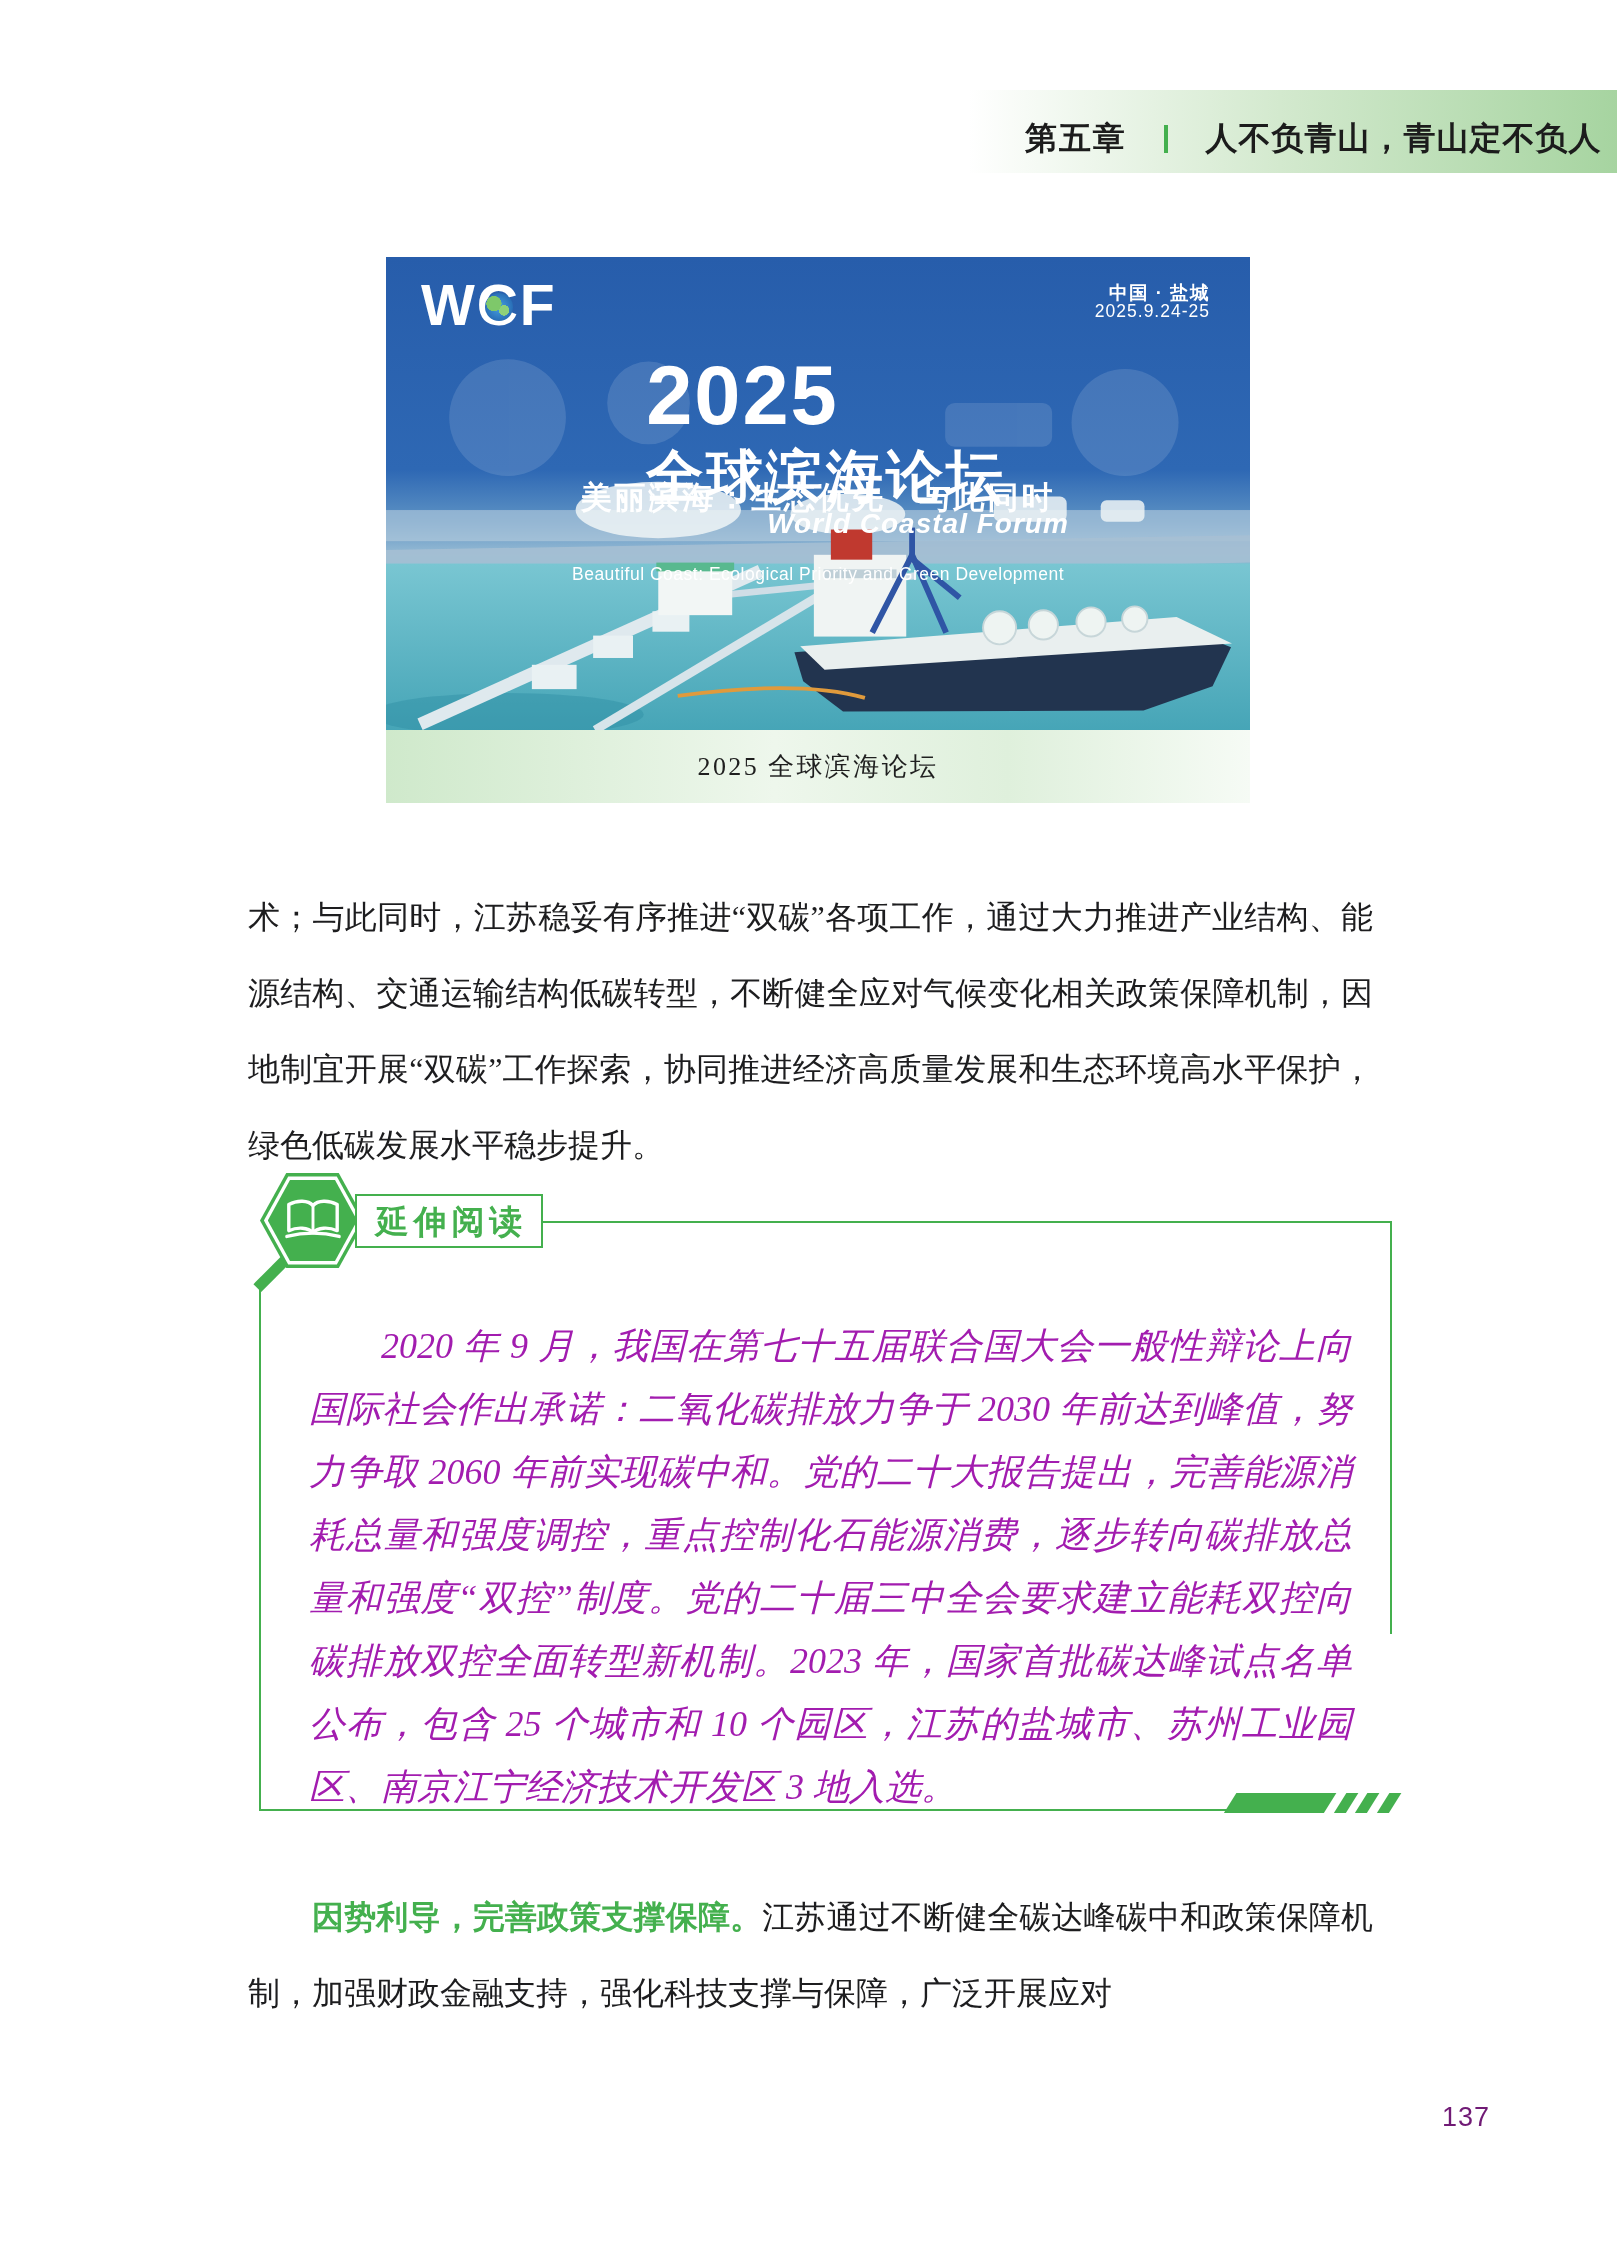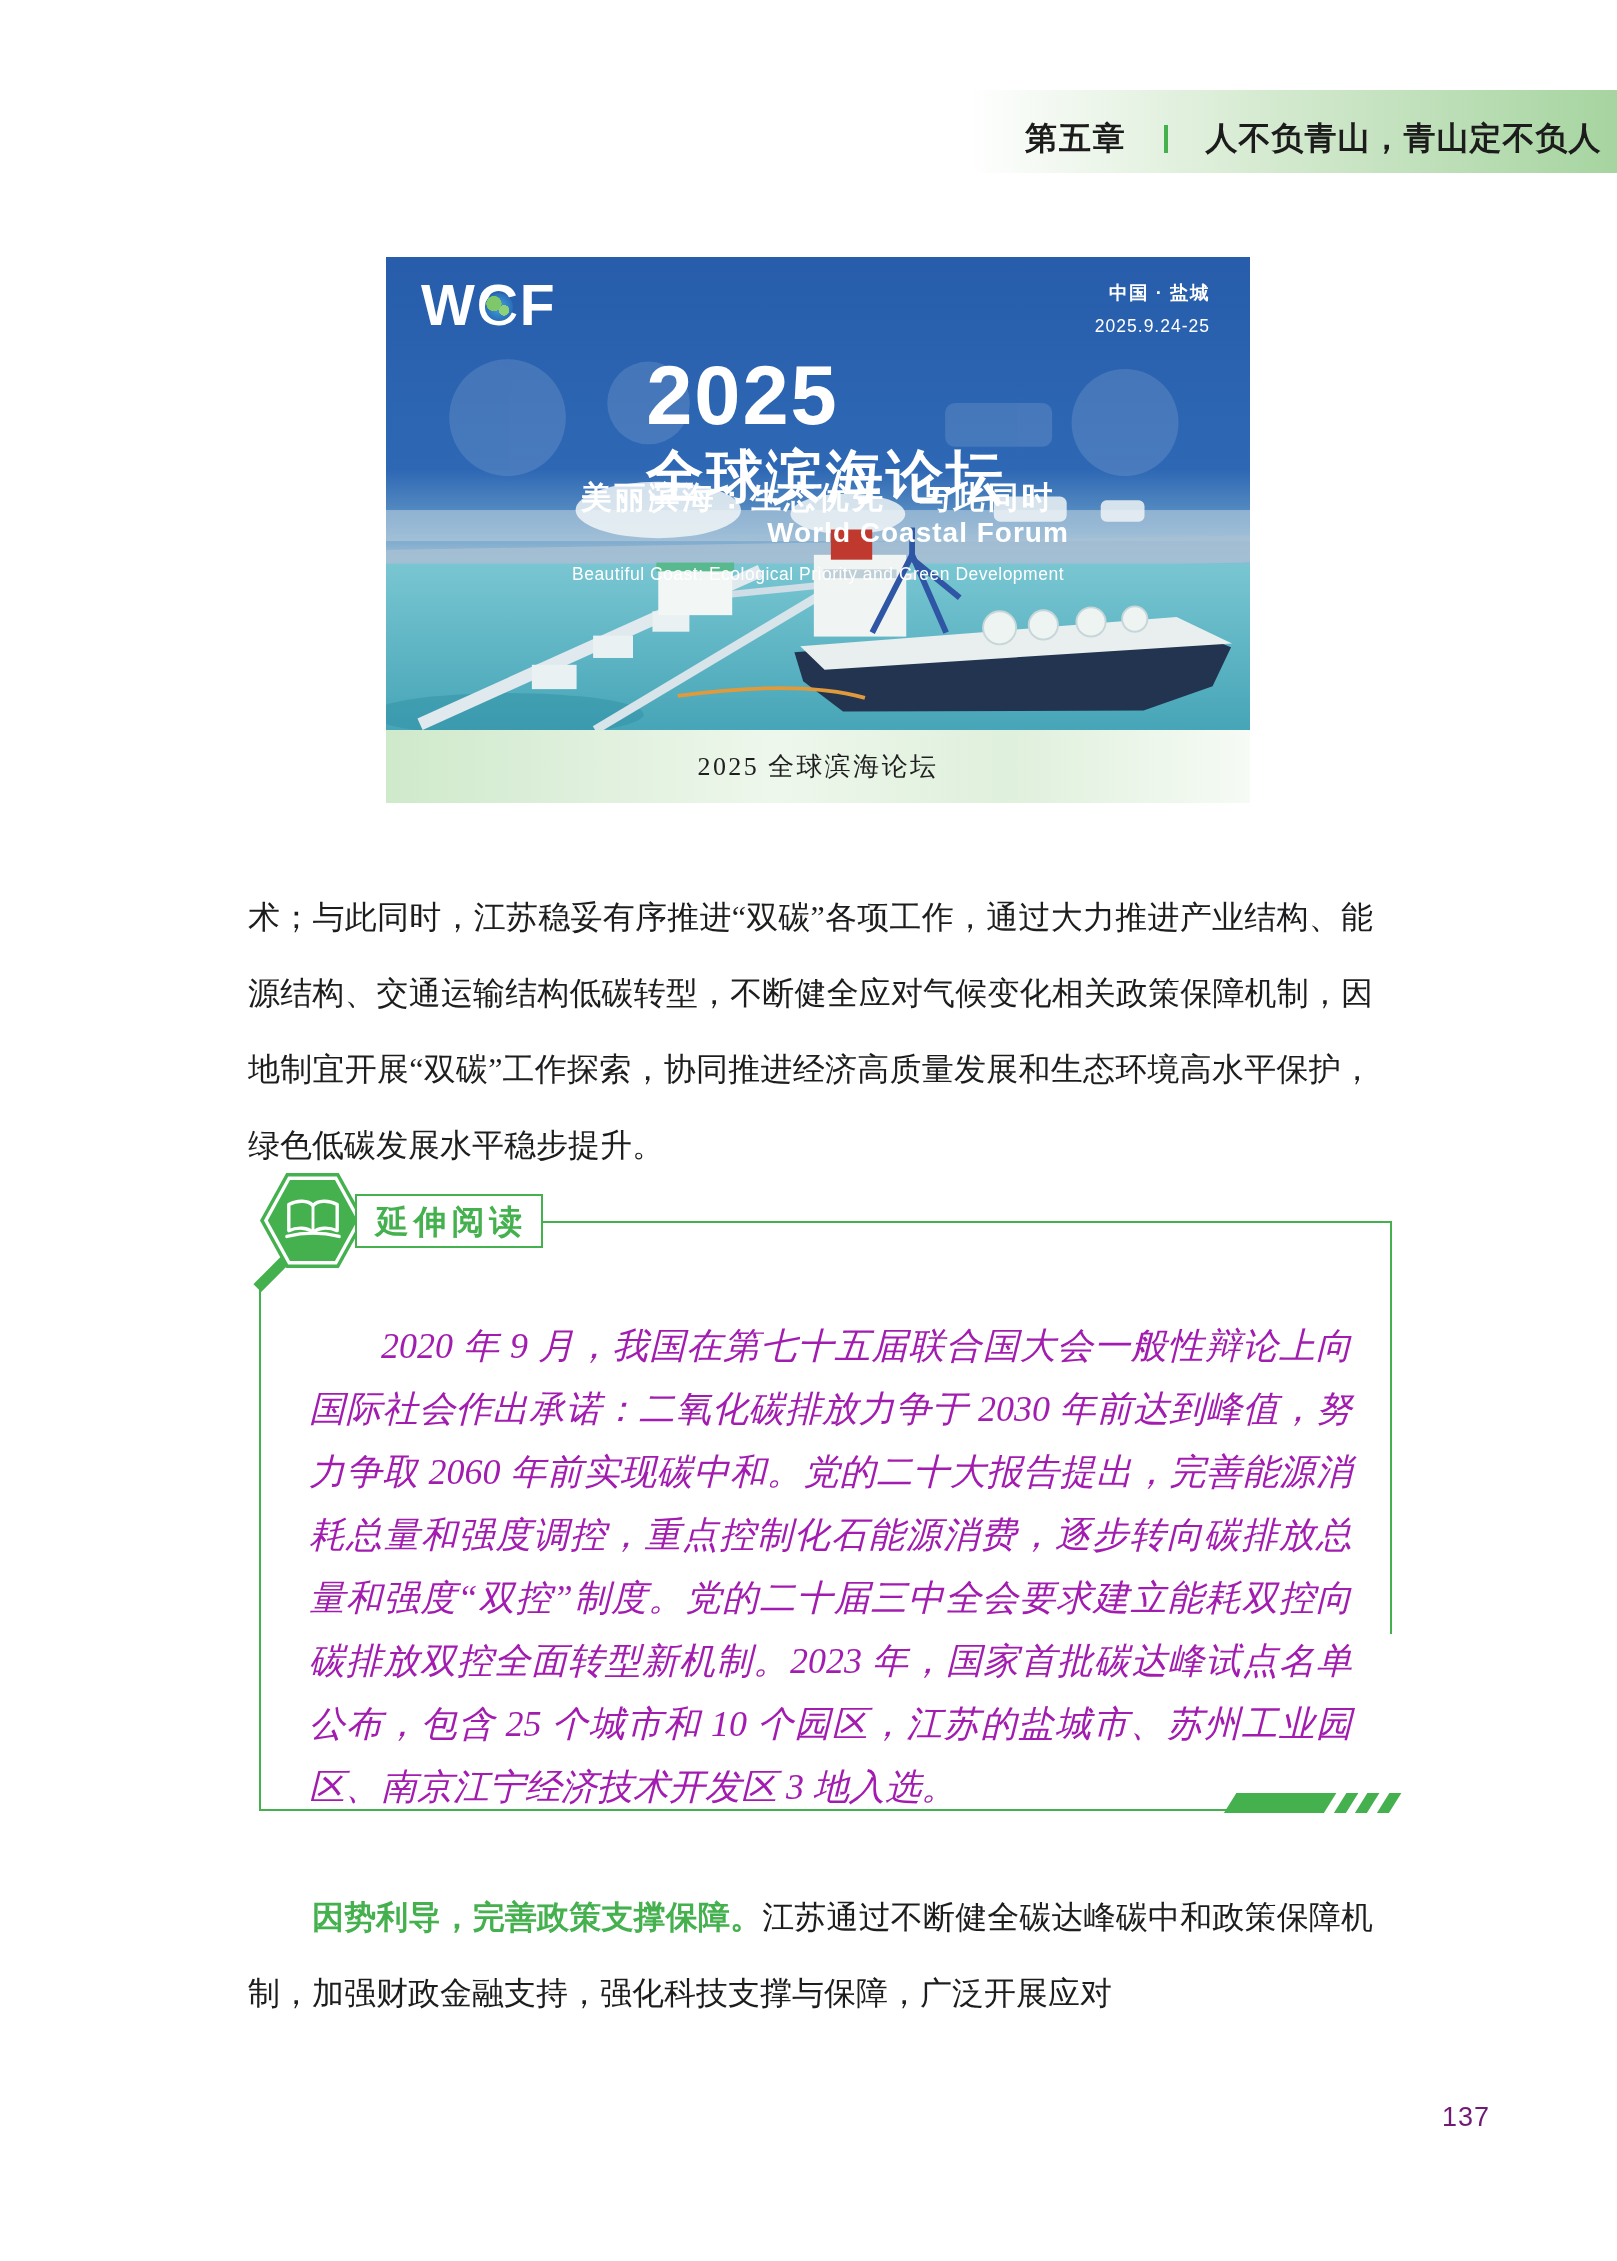--- a/index.html
+++ b/index.html
@@ -45,27 +45,27 @@
   .wcf{left:35px; top:19.5px; display:flex; font-size:57px; font-weight:800; letter-spacing:1.9px; line-height:1;}
   .wcf .cwrap{position:relative;}
   .globe{
     position:absolute; left:8.3px; top:16px; width:28px; height:28px; border-radius:50%;
     background:
       radial-gradient(circle at 32% 38%, #7ec86a 0 29%, rgba(0,0,0,0) 30%),
       radial-gradient(circle at 68% 62%, #8ed17a 0 20%, rgba(0,0,0,0) 21%),
       radial-gradient(#46a0e0, #1d59a5);
   }
   .venue{right:40px; top:27px; text-align:right; font-weight:600; font-size:18.5px; letter-spacing:1.5px; line-height:1;}
-  .venue .date{margin-top:15px; font-size:17.5px; font-weight:400; letter-spacing:1px;}
+  .venue .date{margin-top:0; font-size:17.5px; font-weight:400; letter-spacing:1px;}
 
   .ptitle{left:0; right:0; top:97px; text-align:center; line-height:1;}
   .ptitle .row{display:inline-flex; align-items:baseline; gap:10.7px;flex-direction:column;}
   .ptitle .y{font-size:83px; font-weight:800; letter-spacing:1.9px;}
   .ptitle .zh{font-size:57px; font-weight:700; letter-spacing:2.9px;margin-left:16px;}
-  .ptitle .en{font-size:28px; font-weight:700; letter-spacing:1px; margin-top:14px; transform:translateX(100px);}
+  .ptitle .en{font-size:28px; font-weight:700; letter-spacing:1px; margin-top:5px; transform:translateX(100px);font-style:italic;}
 
   .slogan{left:0; right:0; top:220px; text-align:center; font-size:31px; font-weight:700; letter-spacing:2.9px;}
   .slogan-en{left:0; right:0; top:263px; text-align:center; font-size:17.5px; font-weight:400; color:rgba(255,255,255,.88); letter-spacing:0.5px;margin-top:44px;}
 
   .caption{
     position:relative; width:864px; height:73px;
     background:linear-gradient(90deg,#cfe9cb 0%, #eef7ec 45%, #dff0dc 72%, #f6fbf5 100%);
     display:flex; align-items:center; justify-content:center;
     font-size:26px; color:#1f1f1f; letter-spacing:2.4px;
   }

